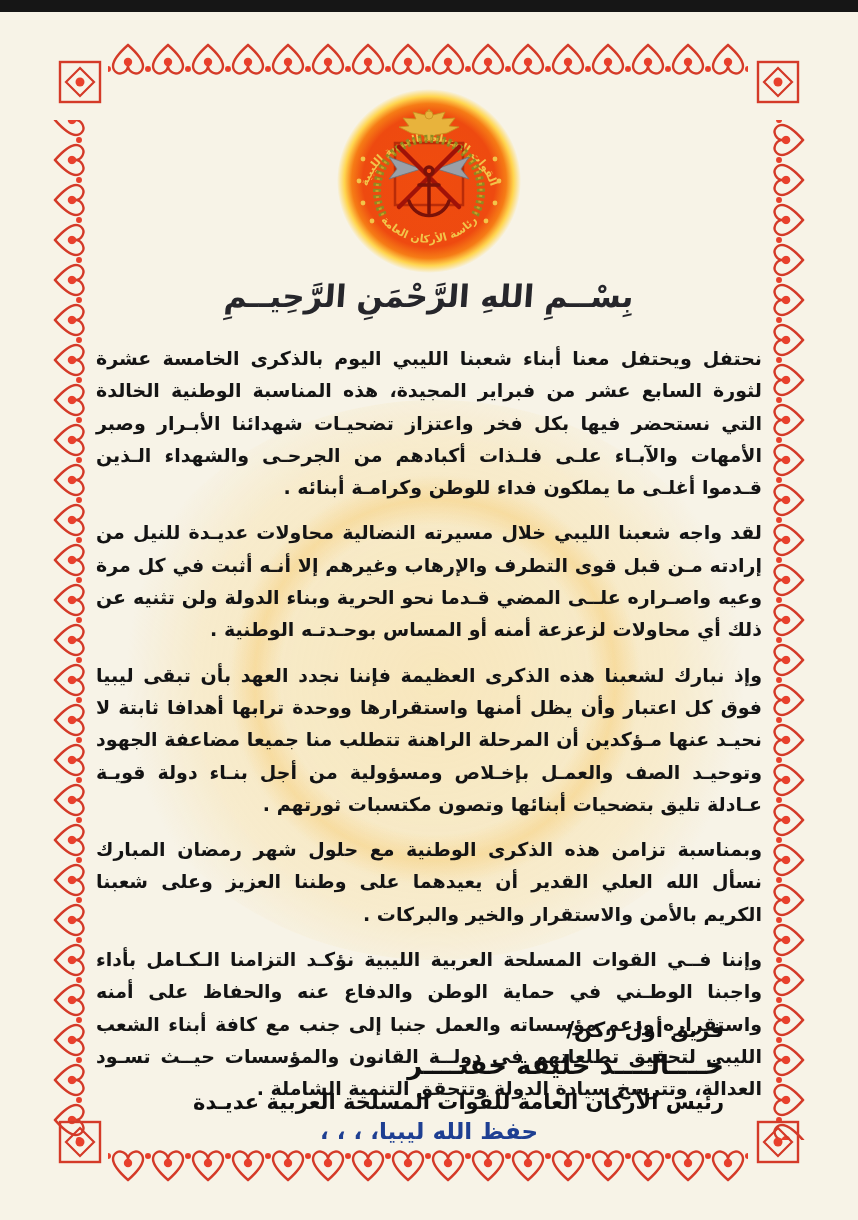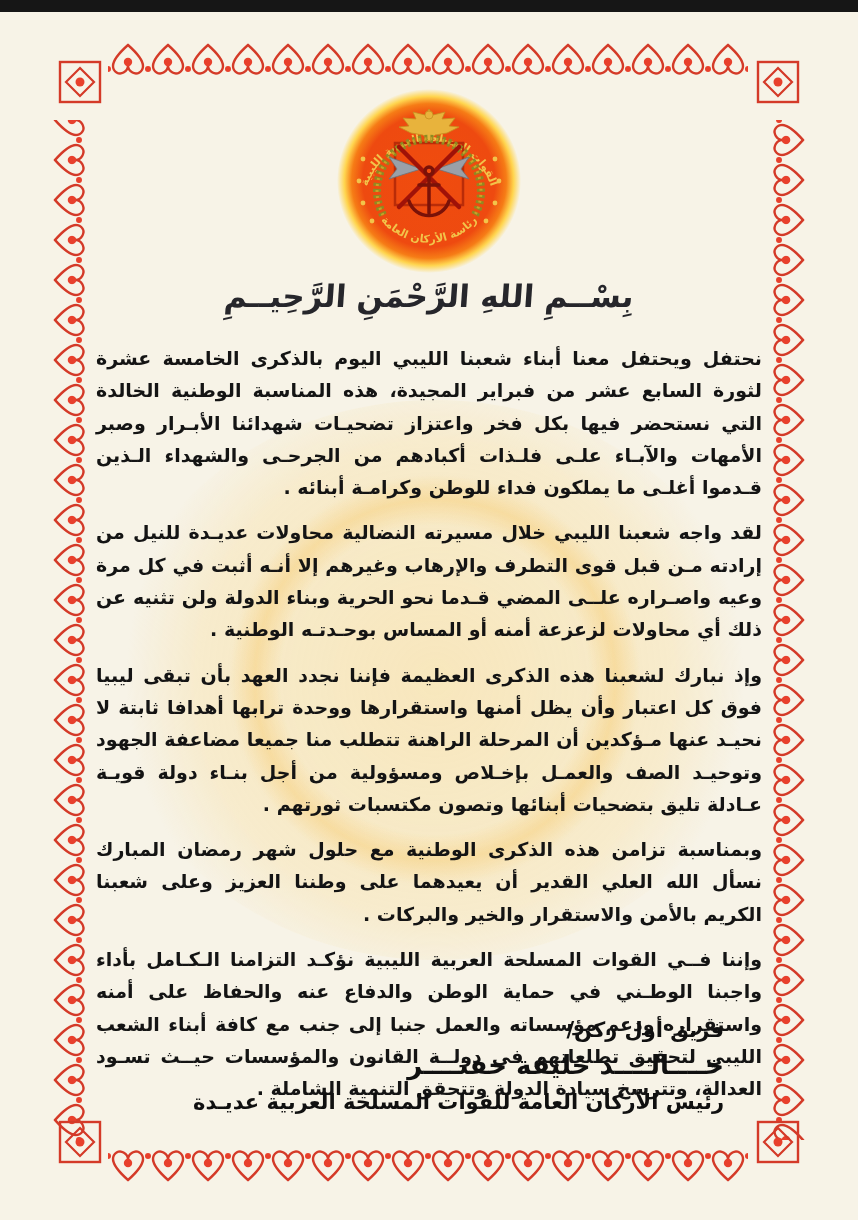--- a/index.html
+++ b/index.html
@@ -157,19 +157,20 @@
 </div>
 
 <div class="basmala">بِسْــمِ اللهِ الرَّحْمَنِ الرَّحِيــمِ</div>
 
 <div class="body-text">
   <p>نحتفل ويحتفل معنا أبناء شعبنا الليبي اليوم بالذكرى الخامسة عشرة لثورة السابع عشر من فبراير المجيدة، هذه المناسبة الوطنية الخالدة التي نستحضر فيها بكل فخر واعتزاز تضحيـات شهدائنا الأبـرار وصبر الأمهات والآبـاء علـى فلـذات أكبادهم من الجرحـى والشهداء الـذين قـدموا أغلـى ما يملكون فداء للوطن وكرامـة أبنائه .</p>
   <p>لقد واجه شعبنا الليبي خلال مسيرته النضالية محاولات عديـدة للنيل من إرادته مـن قبل قوى التطرف والإرهاب وغيرهم إلا أنـه أثبت في كل مرة وعيه واصـراره علــى المضي قـدما نحو الحرية وبناء الدولة ولن تثنيه عن ذلك أي محاولات لزعزعة أمنه أو المساس بوحـدتـه الوطنية .</p>
   <p>وإذ نبارك لشعبنا هذه الذكرى العظيمة فإننا نجدد العهد بأن تبقى ليبيا فوق كل اعتبار وأن يظل أمنها واستقرارها ووحدة ترابها أهدافا ثابتة لا نحيـد عنها مـؤكدين أن المرحلة الراهنة تتطلب منا جميعا مضاعفة الجهود وتوحيـد الصف والعمـل بإخـلاص ومسؤولية من أجل بنـاء دولة قويـة عـادلة تليق بتضحيات أبنائها وتصون مكتسبات ثورتهم .</p>
   <p>وبمناسبة تزامن هذه الذكرى الوطنية مع حلول شهر رمضان المبارك نسأل الله العلي القدير أن يعيدهما على وطننا العزيز وعلى شعبنا الكريم بالأمن والاستقرار والخير والبركات .</p>
   <p>وإننا فــي القوات المسلحة العربية الليبية نؤكـد التزامنا الـكـامل بأداء واجبنا الوطـني في حماية الوطن والدفاع عنه والحفاظ على أمنه واستقراره ودعم مؤسساته والعمل جنبا إلى جنب مع كافة أبناء الشعب الليبي لتحقيق تطلعاتهم في دولــة القانون والمؤسسات حيــث تسـود العدالة، وتترسخ سيادة الدولة وتتحقق التنمية الشاملة .</p>
+  <div class="closing-line">حفظ الله ليبيا، ، ، ،</div>
 </div>
 
 <div class="signature">
   <div class="sig-rank">فريق أول ركن/</div>
   <div class="sig-name">خــــالــــد خليفة حفتــــر</div>
   <div class="sig-title">رئيس الأركان العامة للقوات المسلحة العربية عديـدة</div>
 </div>
 
 </body></html>

